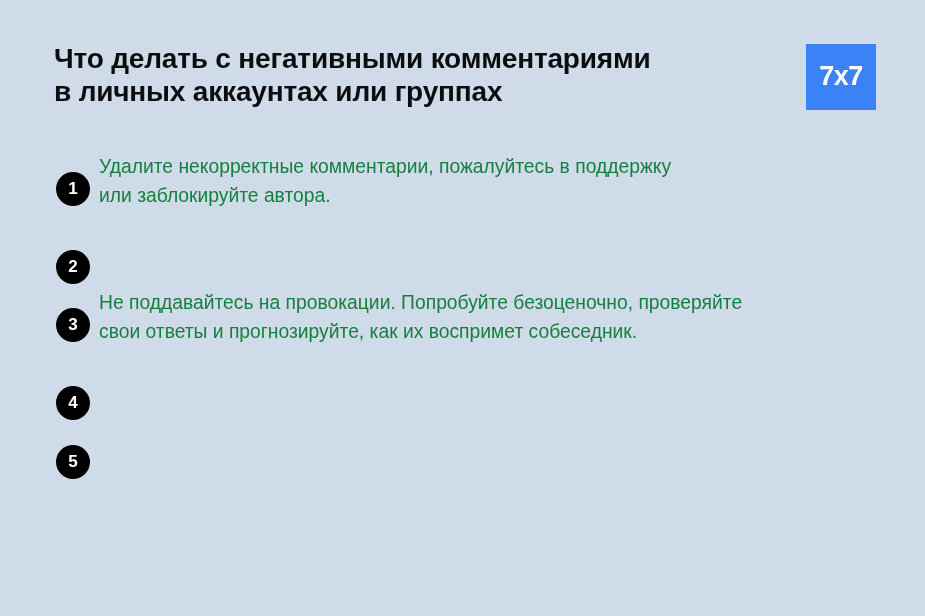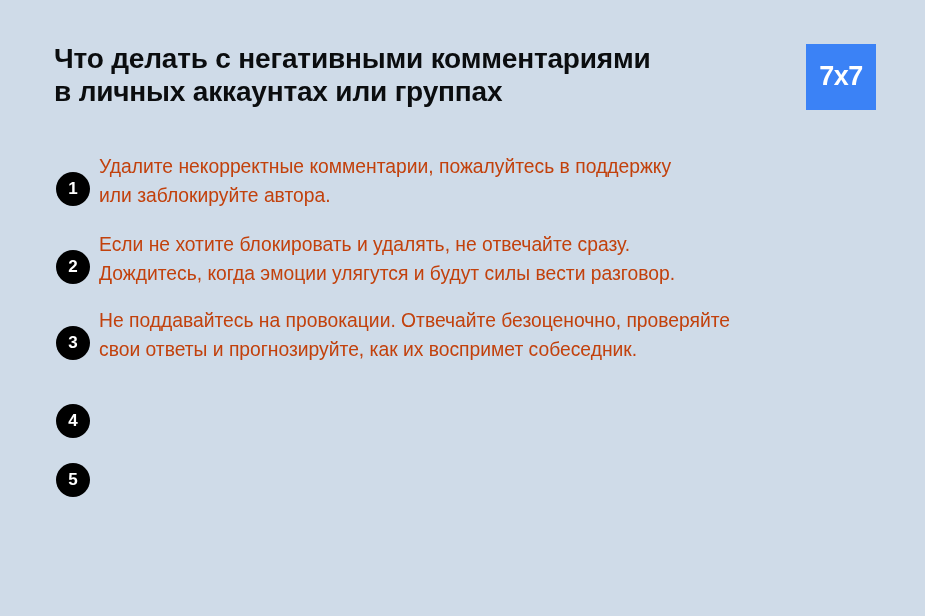--- a/index.html
+++ b/index.html
@@ -103,21 +103,21 @@
     display: flex;
     align-items: center;
     justify-content: center;
     line-height: 1;
     box-sizing: border-box;
   }
   .badge span { display: block; margin-top: -1px; }
 
   .item-text {
     margin: 0;
-    color: #c2410c;
+    color: #15803d;
     font-family: "Liberation Sans", sans-serif;
     font-size: 19.3px;
     line-height: 29px;
     white-space: pre-line;
   }
 
   
   .item-1 { margin-bottom: 20px; }
   .item-2 { margin-bottom: 18px; }
   .item-3 { margin-bottom: 20px; }
@@ -146,29 +146,27 @@
         <span>1</span>
       </div>
       <p class="item-text">Удалите некорректные комментарии, пожалуйтесь в поддержку
 или заблокируйте автора.</p>
     </div>
 
     <div class="item item-2">
       <div class="badge">
         <span>2</span>
       </div>
-      <p class="item-text"> Если не хотите блокировать и удалять, не отвечайте сразу.
- Дождитесь, когда эмоции улягутся и будут силы вести разговор.</p>
     </div>
 
     <div class="item item-3">
       <div class="badge">
         <span>3</span>
       </div>
-      <p class="item-text">Не поддавайтесь на провокации. Отвечайте безоценочно, проверяйте
+      <p class="item-text">Не поддавайтесь на провокации. Попробуйте безоценочно, проверяйте
 свои ответы и прогнозируйте, как их воспримет собеседник.</p>
     </div>
 
     <div class="item item-4">
       <div class="badge">
         <span>4</span>
       </div>
     </div>
 
     <div class="item item-5">

